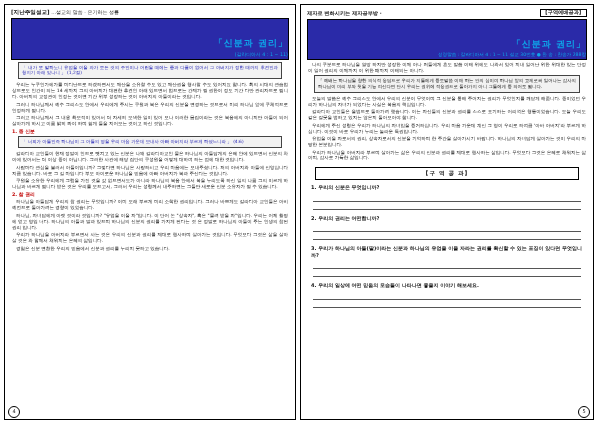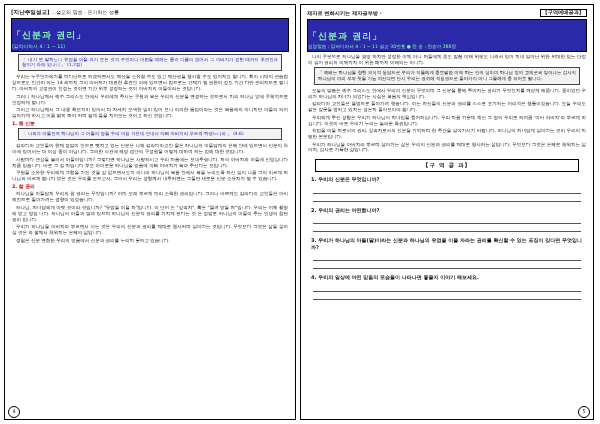--- a/index.html
+++ b/index.html
@@ -34,23 +34,23 @@
     border:1px solid #000;padding:0px 2px;font-weight:bold;font-size:5.2px;
     display:inline-block;
   }
 
   
   .titlebar{
     position:relative;
     margin:1px 2px 2px 2px;
     background:#2a2aa8;
     border:1px solid #000;
-    color:#86efac;
-    text-align:left;
-    padding:10px 0 2px 0;
+    color:#0ea5e9;
+    text-align:right;
+    padding:18px 0 2px 0;
   }
   .titlebar .ttl{font-size:9px;font-weight:bold;letter-spacing:1px;}
   .titlebar .sc{font-size:4.8px;margin-top:1px;}
   .titlebar.right-tb .sc{font-size:4.6px;}
 
   
   .body-col{
     margin:0 3px;
     font-size:4.5px;
     line-height:1.33;

